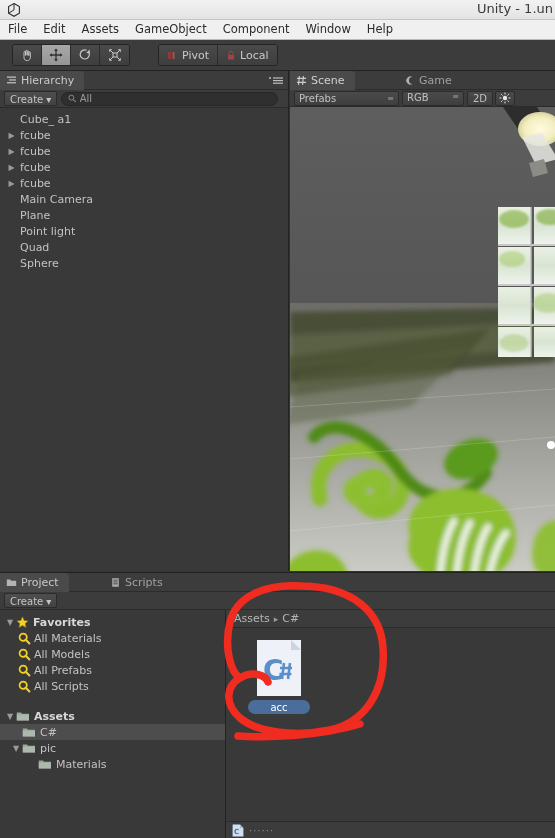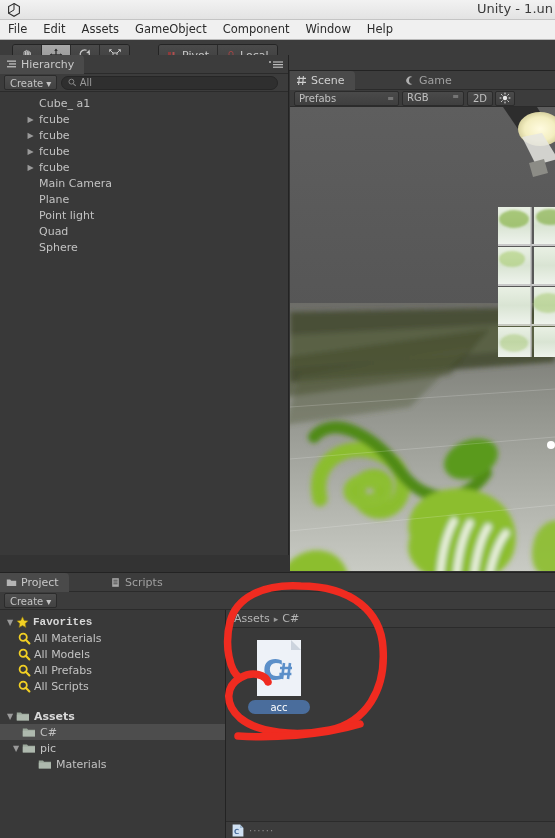--- a/index.html
+++ b/index.html
@@ -73,21 +73,21 @@
     height: 20px; padding: 0 8px;
     background: linear-gradient(to bottom, #4a4a4a, #3e3e3e);
     border-right: 1px solid #2c2c2c;
     display: flex; align-items: center; gap: 4px;
     font-size: 11px; color: #c9c9c9; cursor: pointer;
   }
   .pivot-btn:last-child { border-right: none; }
 
   
   .hierarchy {
-    position: absolute; left: 0; top: 55px; width: 289px; height: 500px;
+    position: absolute; left: 0; top: 71px; width: 289px; height: 500px;
     background: #393939;
     border-right: 1px solid #232323;
   }
   .panel-tabrow {
     position: relative; height: 19px;
     background: #3c3c3c;
     border-bottom: 1px solid #2b2b2b;
   }
   .panel-tab {
     position: absolute; left: 0; top: 0; height: 19px;
@@ -118,21 +118,21 @@
     flex: 1; height: 14px; margin-right: 10px;
     background: #2f2f2f;
     border: 1px solid #262626; border-radius: 7px;
     display: flex; align-items: center; padding: 0 6px; gap: 3px;
   }
   .search-field input {
     background: transparent; border: none; outline: none;
     color: #9a9a9a; font-size: 10px; width: 100%;
     font-family: inherit;
   }
-  .hier-list { padding-top: 3px; padding-left: 19px; }
+  .hier-list { padding-top: 3px; }
   .hier-row {
     height: 16px; display: flex; align-items: center;
     padding-left: 6px; font-size: 11px; color: #c2c2c2;
     cursor: pointer;
   }
   .disc {
     width: 11px; display: flex; align-items: center; justify-content: center;
     color: #9a9a9a; font-size: 8px;
   }
   .disc.empty { color: transparent; }
@@ -611,21 +611,21 @@
 
     <div class="proj-body">
 
       <div class="proj-tree">
 
         <div class="tree-row bold" style="padding-left:4px;">
           <span class="disc">▼</span>
           <svg class="star-ic" width="13" height="13" viewBox="0 0 13 13">
             <path d="M6.5 0.8 L8.2 4.4 L12.1 4.9 L9.2 7.6 L10 11.5 L6.5 9.6 L3 11.5 L3.8 7.6 L0.9 4.9 L4.8 4.4 Z" fill="#f2d024" stroke="#8a7410" stroke-width="0.6"></path>
           </svg>
-          <span style="padding-left:4px;font-family:Liberation Mono, monospace;">Favorites</span>
+          <span style="padding-left:4px;">Favorites</span>
         </div>
 
         <div class="tree-row" style="padding-left:18px;">
           <svg width="13" height="13" viewBox="0 0 13 13">
             <circle cx="5.2" cy="5.2" r="3.6" fill="none" stroke="#f2d024" stroke-width="1.8"></circle>
             <path d="M8 8 L11.4 11.4" stroke="#f2d024" stroke-width="2.1" stroke-linecap="round"></path>
           </svg>
           <span style="padding-left:3px;">All Materials</span>
         </div>
 

